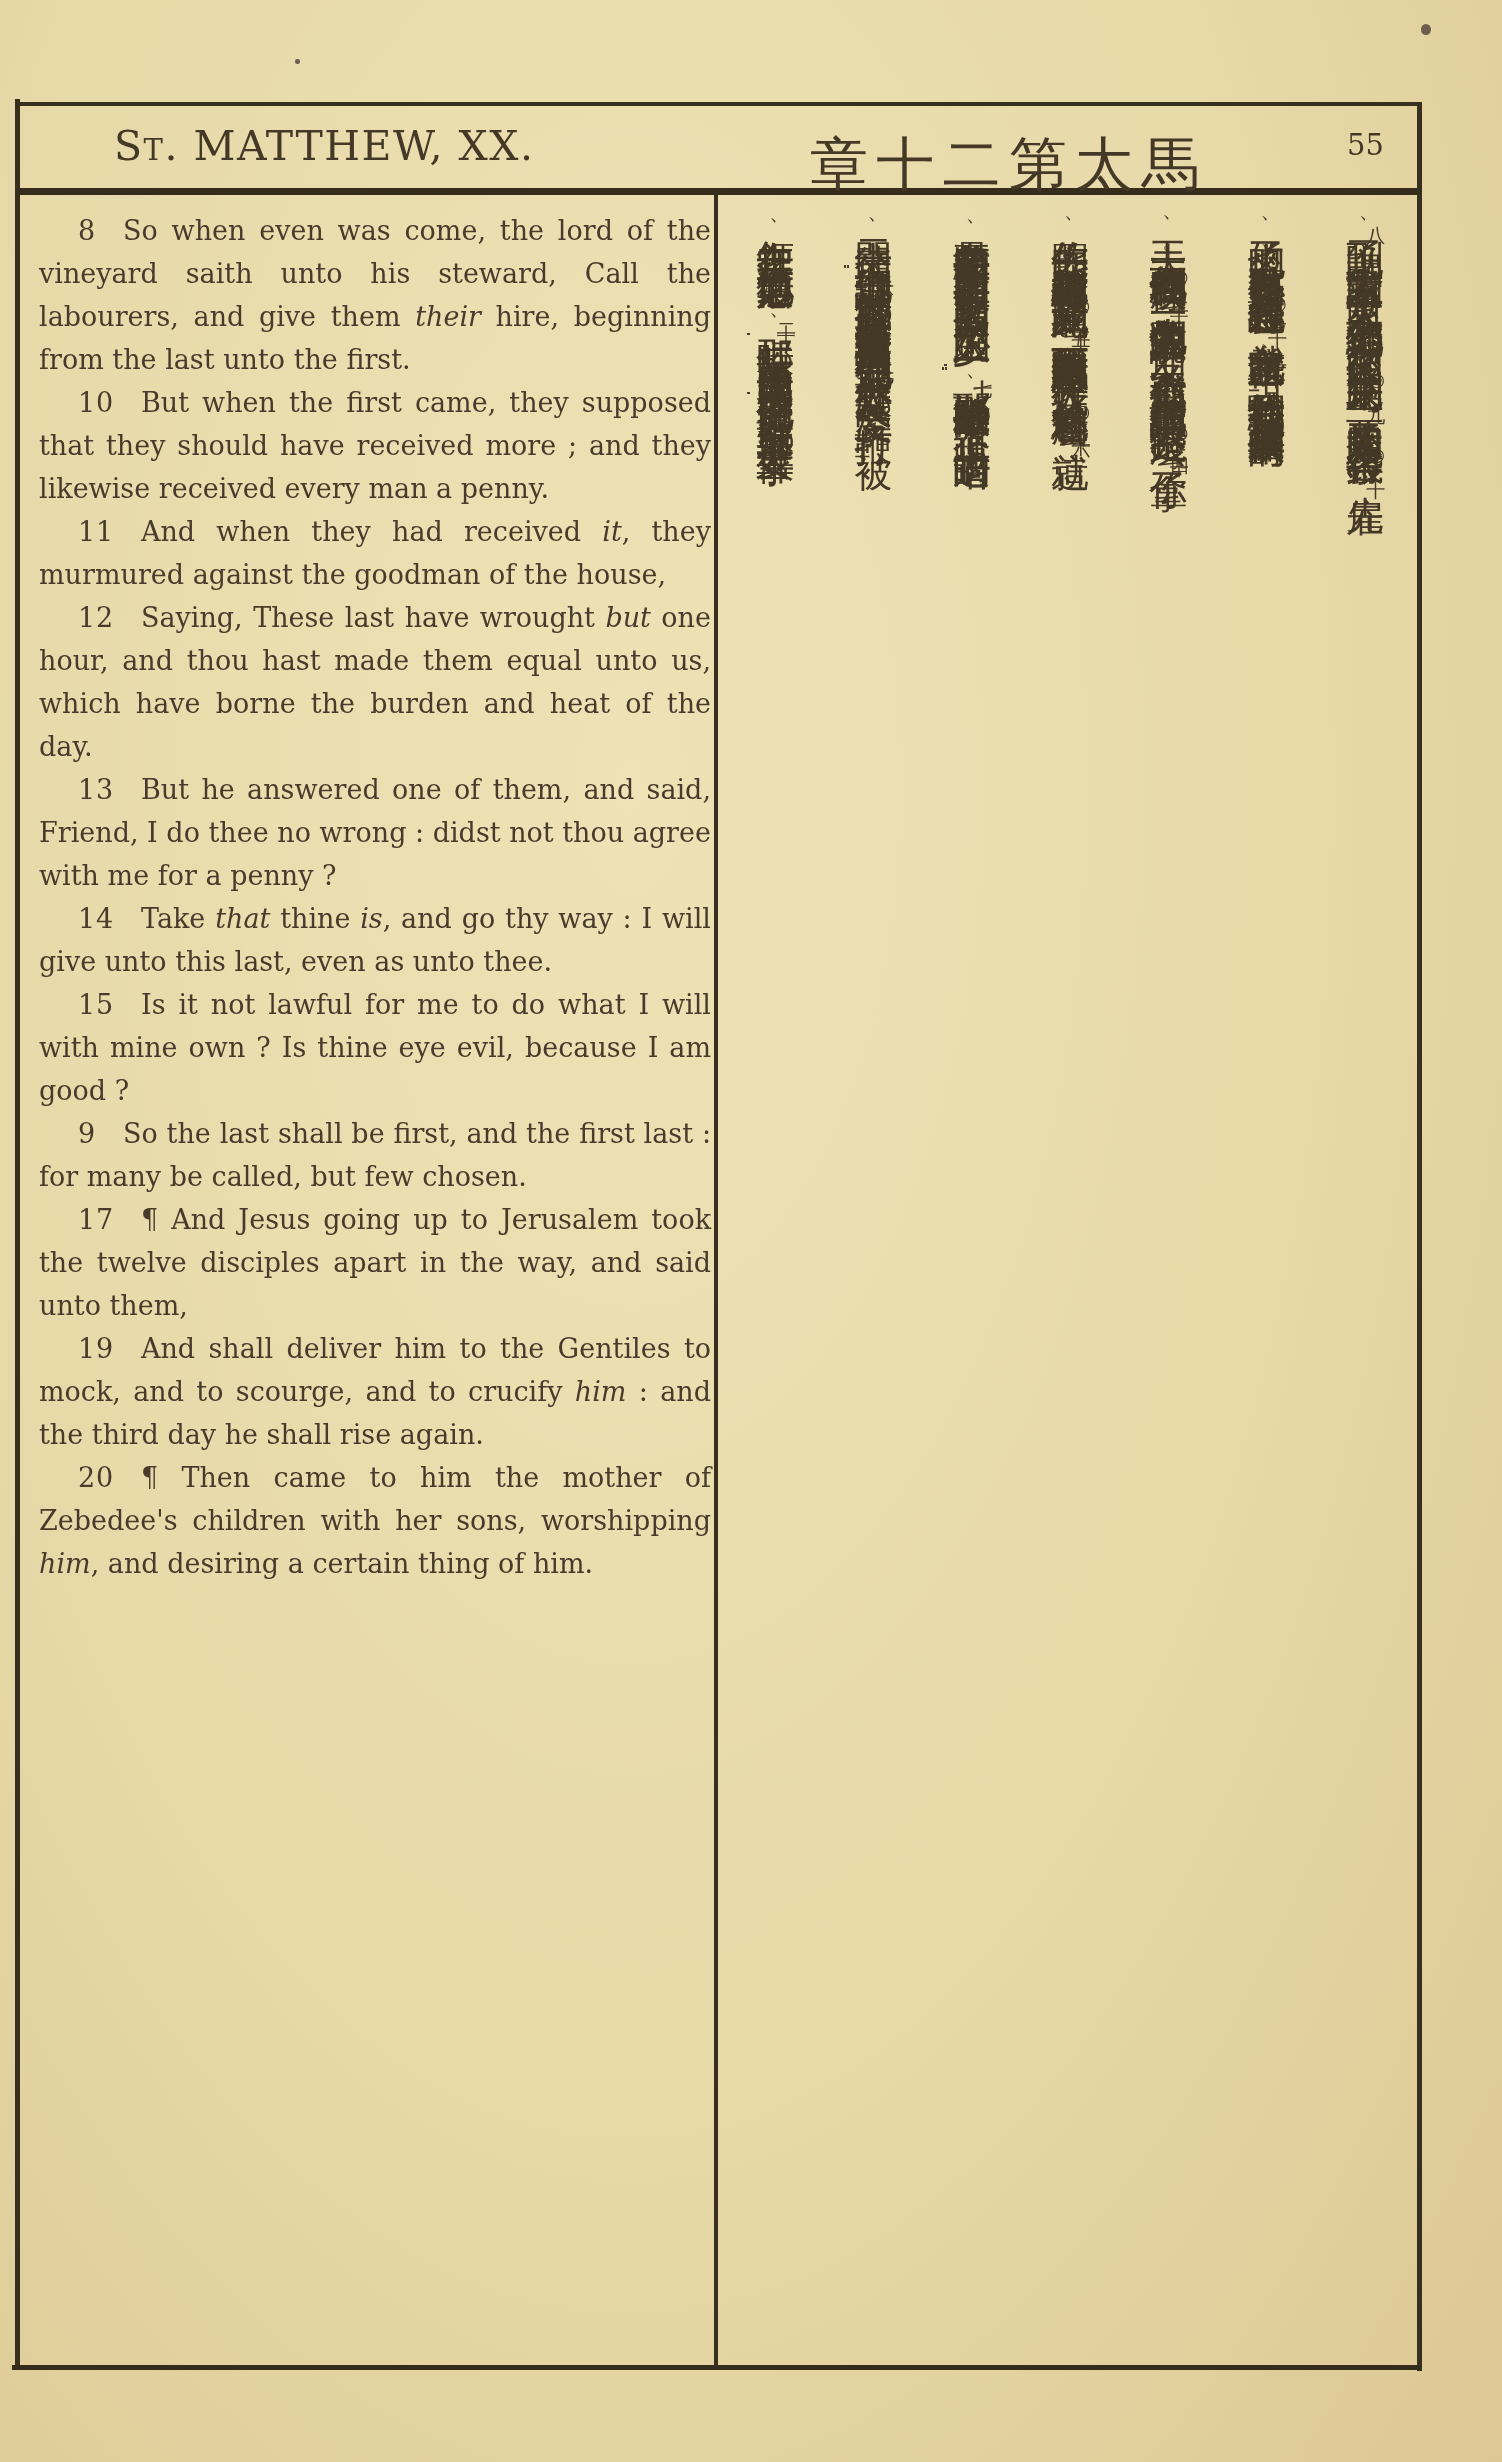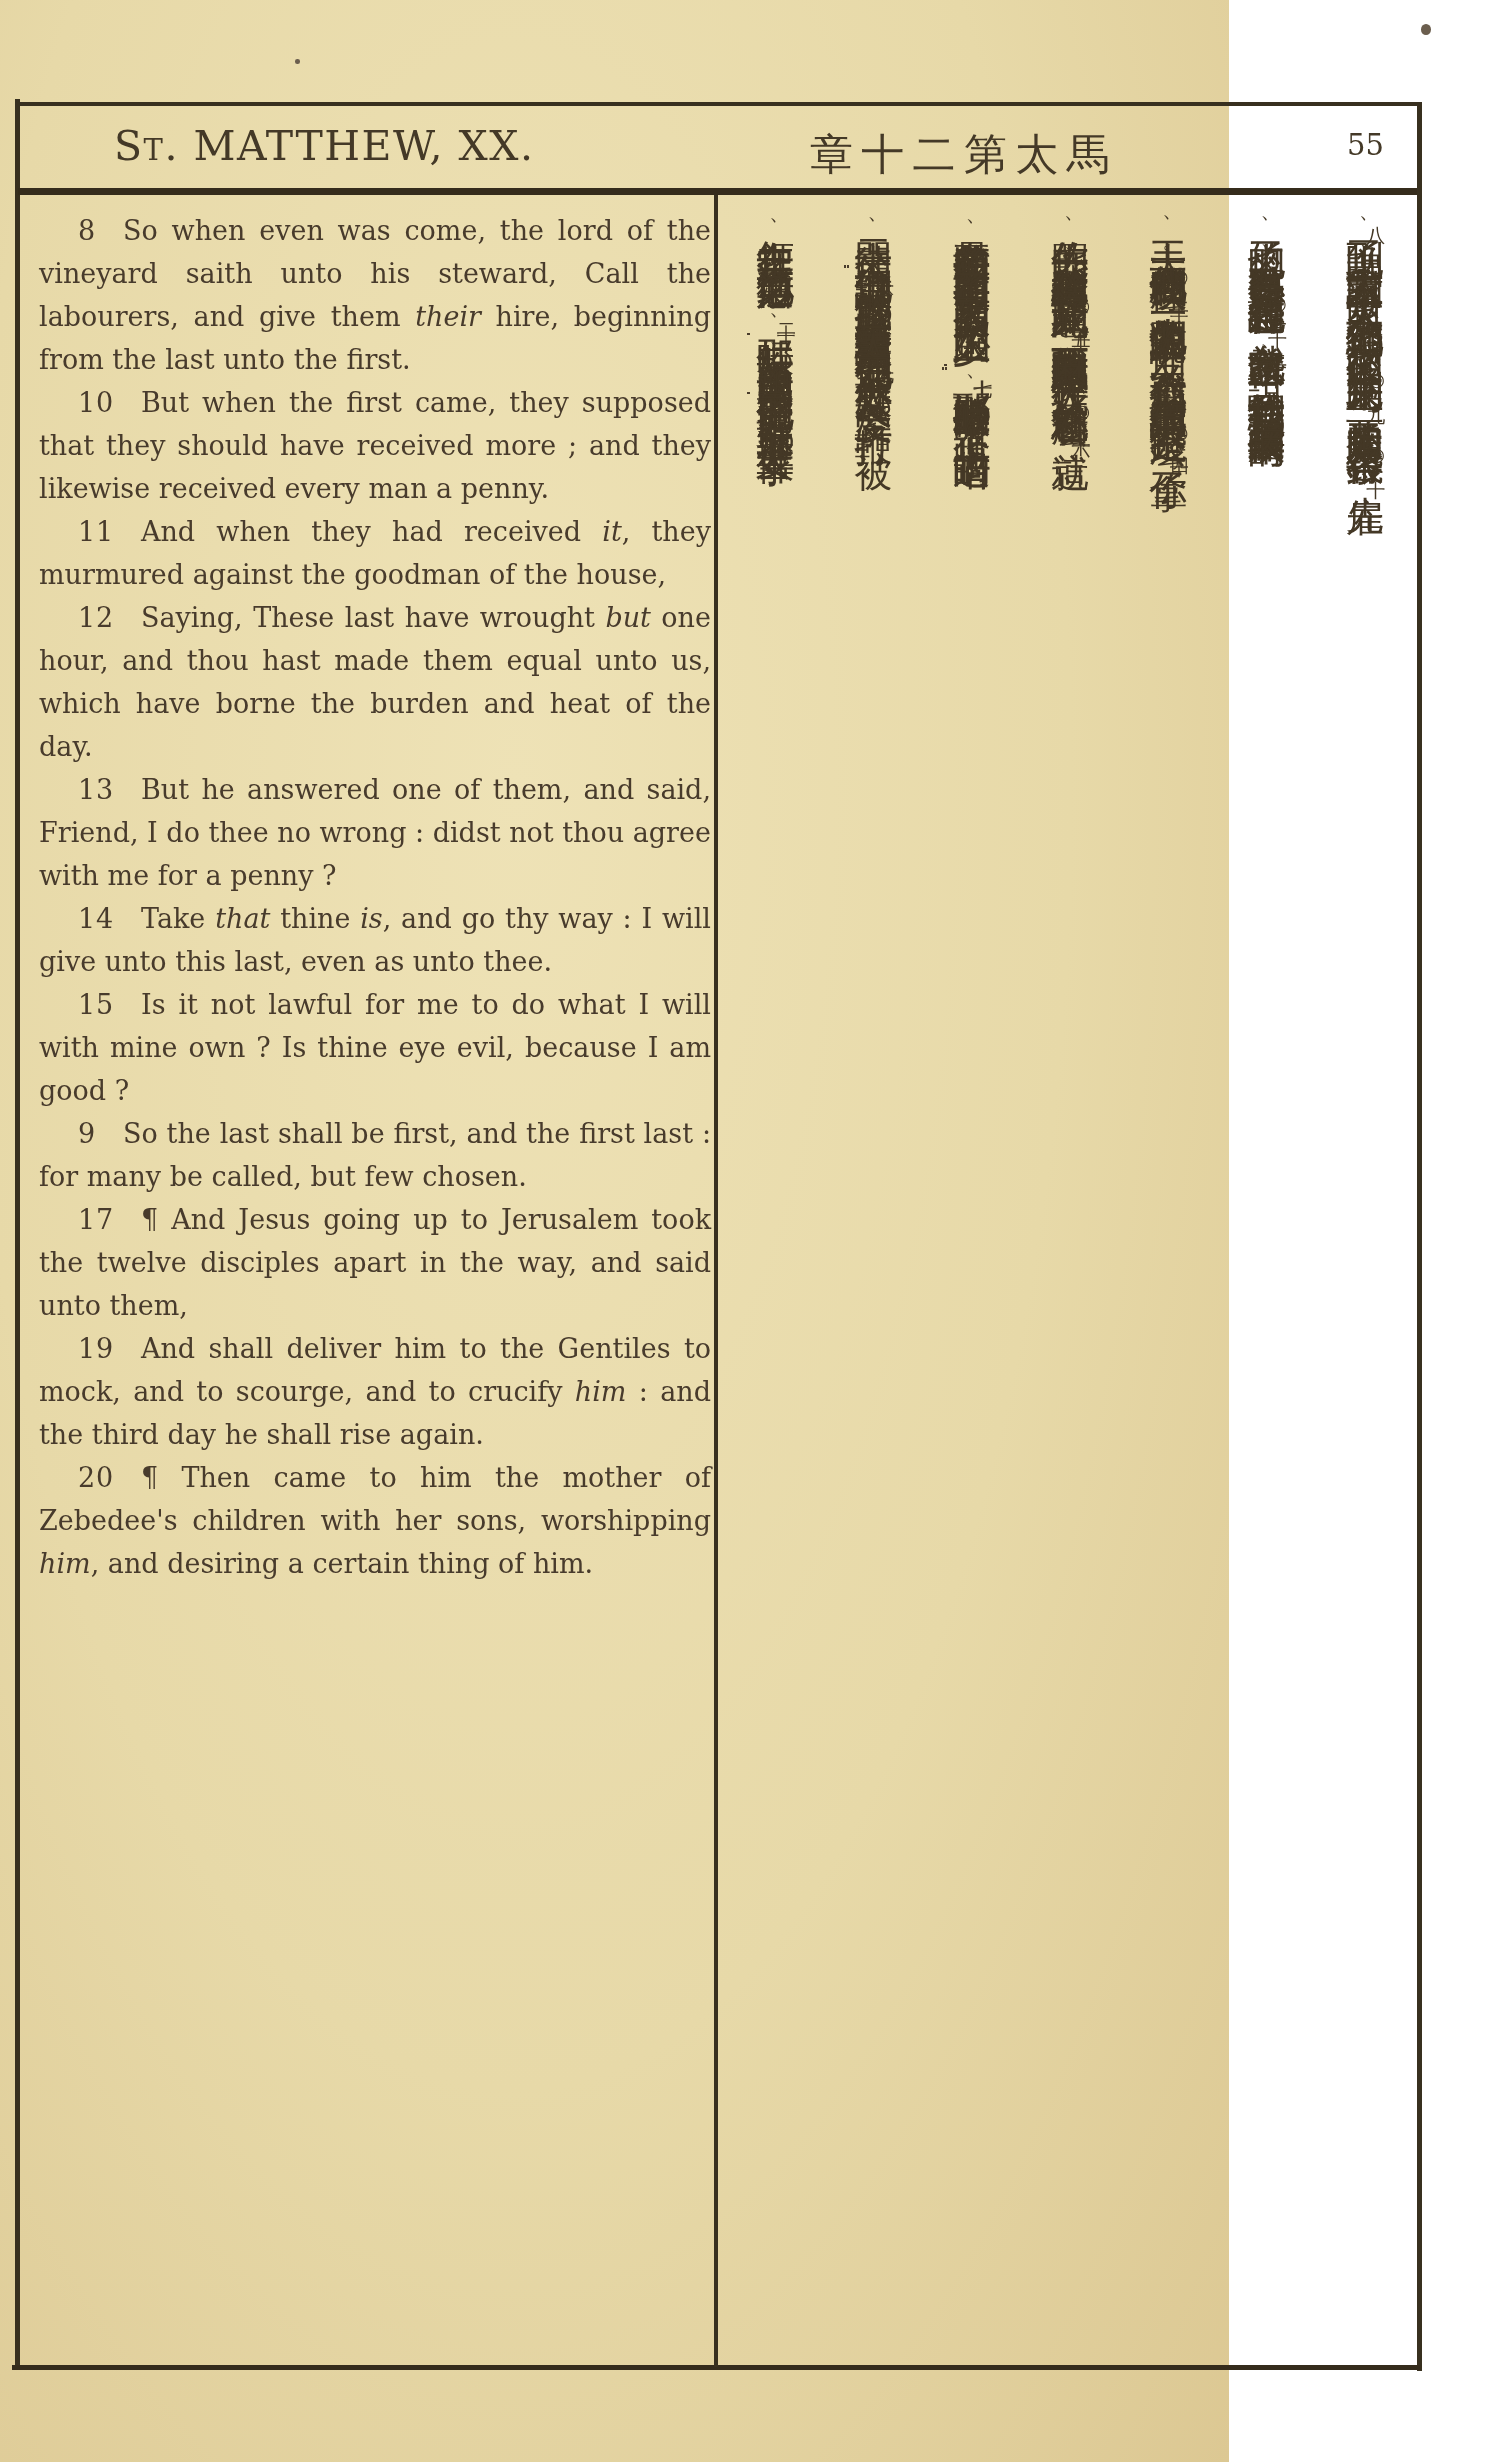--- a/index.html
+++ b/index.html
@@ -1,18 +1,18 @@
 <!DOCTYPE html>
 <html style="font-size:12px"><head>
 <meta charset="utf-8">
 <style>
   html,body{margin:0;padding:0;}
   body{width:1502px;height:2462px;overflow:hidden;}
   .page{
-    position:relative;width:1229px;height:2462px;
+    position:relative;width:1502px;height:2462px;
     background:radial-gradient(ellipse at 42% 32%, #eee2b6 0%, #e7d9a8 55%, #dcc893 100%);
     font-family:"DejaVu Serif","Liberation Serif",serif;
     color:#46392b;
   }
   
   .edge-line{position:absolute;left:15px;top:99px;width:4.5px;height:2270px;background:#38301f;}
   .frame-top{position:absolute;left:18px;top:102px;width:1402px;height:3.8px;background:#38301f;}
   .frame-right{position:absolute;left:1417px;top:102px;width:4.5px;height:2269px;background:#38301f;}
   .header-rule{position:absolute;left:18px;top:188px;width:1399px;height:6.8px;background:#352c1c;}
   .bottom-rule{position:absolute;left:12px;top:2365px;width:1408px;height:5.3px;background:#352c1c;}
@@ -22,21 +22,21 @@
   .s1{left:1421px;top:24px;width:9.8px;height:10.5px;}
   .s2{left:295px;top:59px;width:4.5px;height:4.5px;background:#57board4a3a;}
   
   .running-head-en{
     position:absolute;left:114px;top:122px;
     font-variant:small-caps;font-size:41px;letter-spacing:1.5px;color:#443927;
     white-space:nowrap;
   }
   .running-head-zh{
     position:absolute;left:810px;top:126px;
-    font-size:43px;letter-spacing:8.3px;color:#443927;white-space:nowrap;
+    font-size:58px;letter-spacing:8.3px;color:#443927;white-space:nowrap;
   }
   .page-number{
     position:absolute;left:1347px;top:128px;
     font-size:29px;color:#443927;
   }
   
   .english-col{
     position:absolute;left:39px;top:209px;width:672px;
     font-size:27px;line-height:43px;text-align:justify;
     color:#483b2c;

